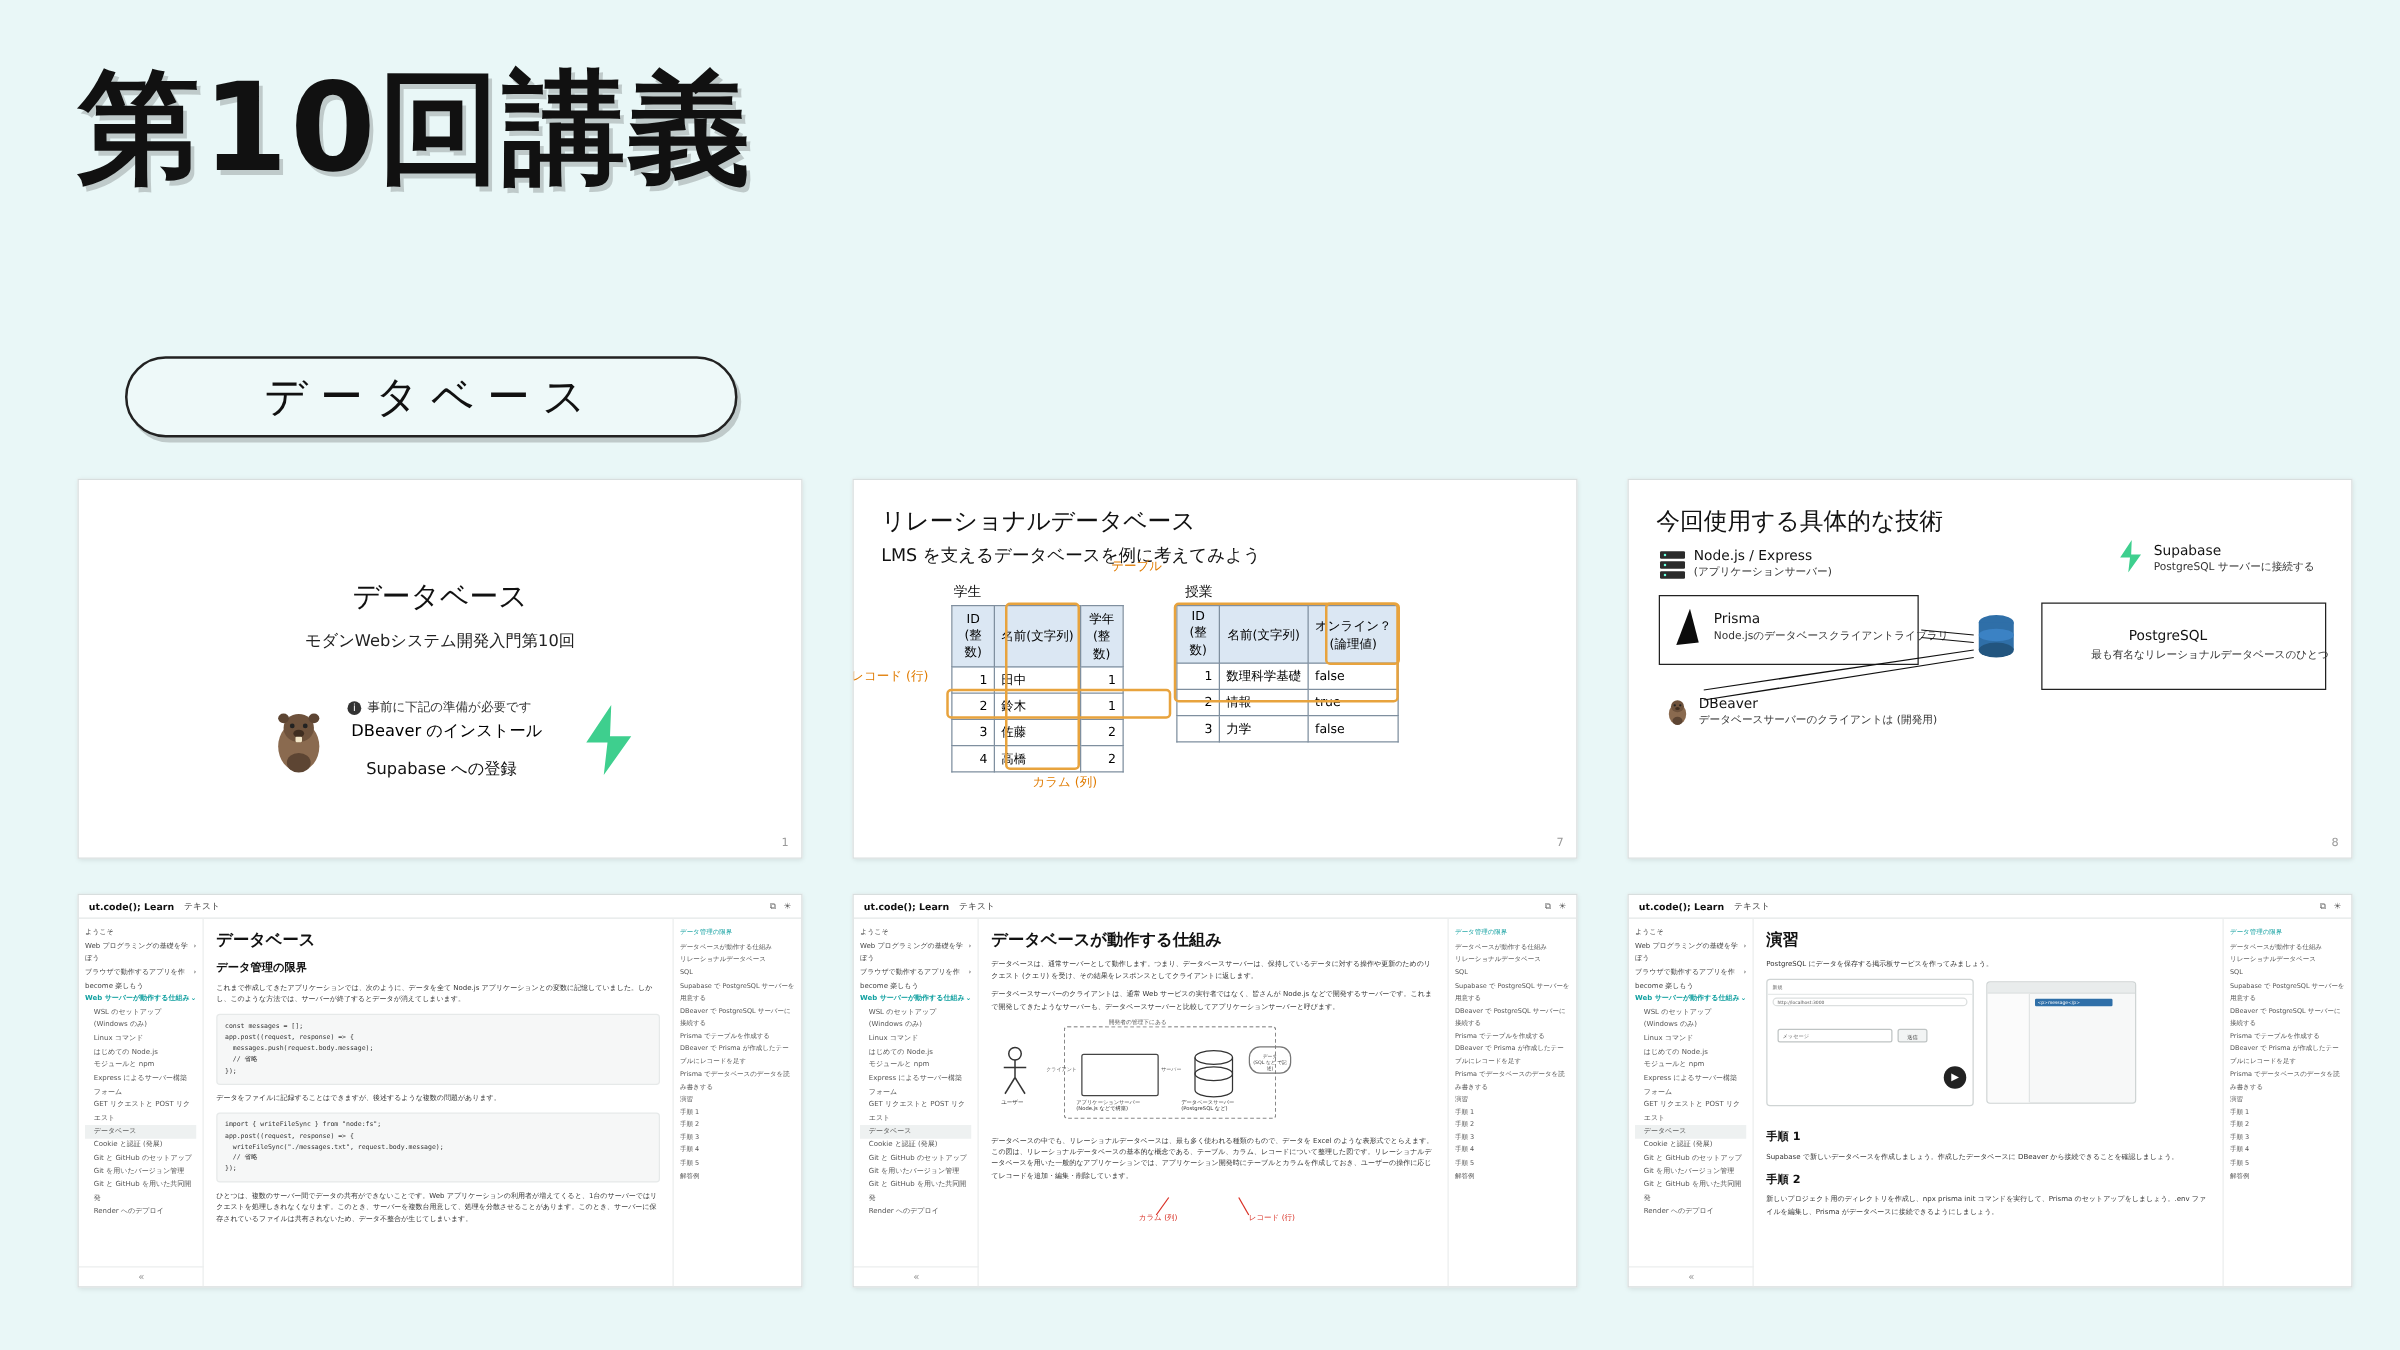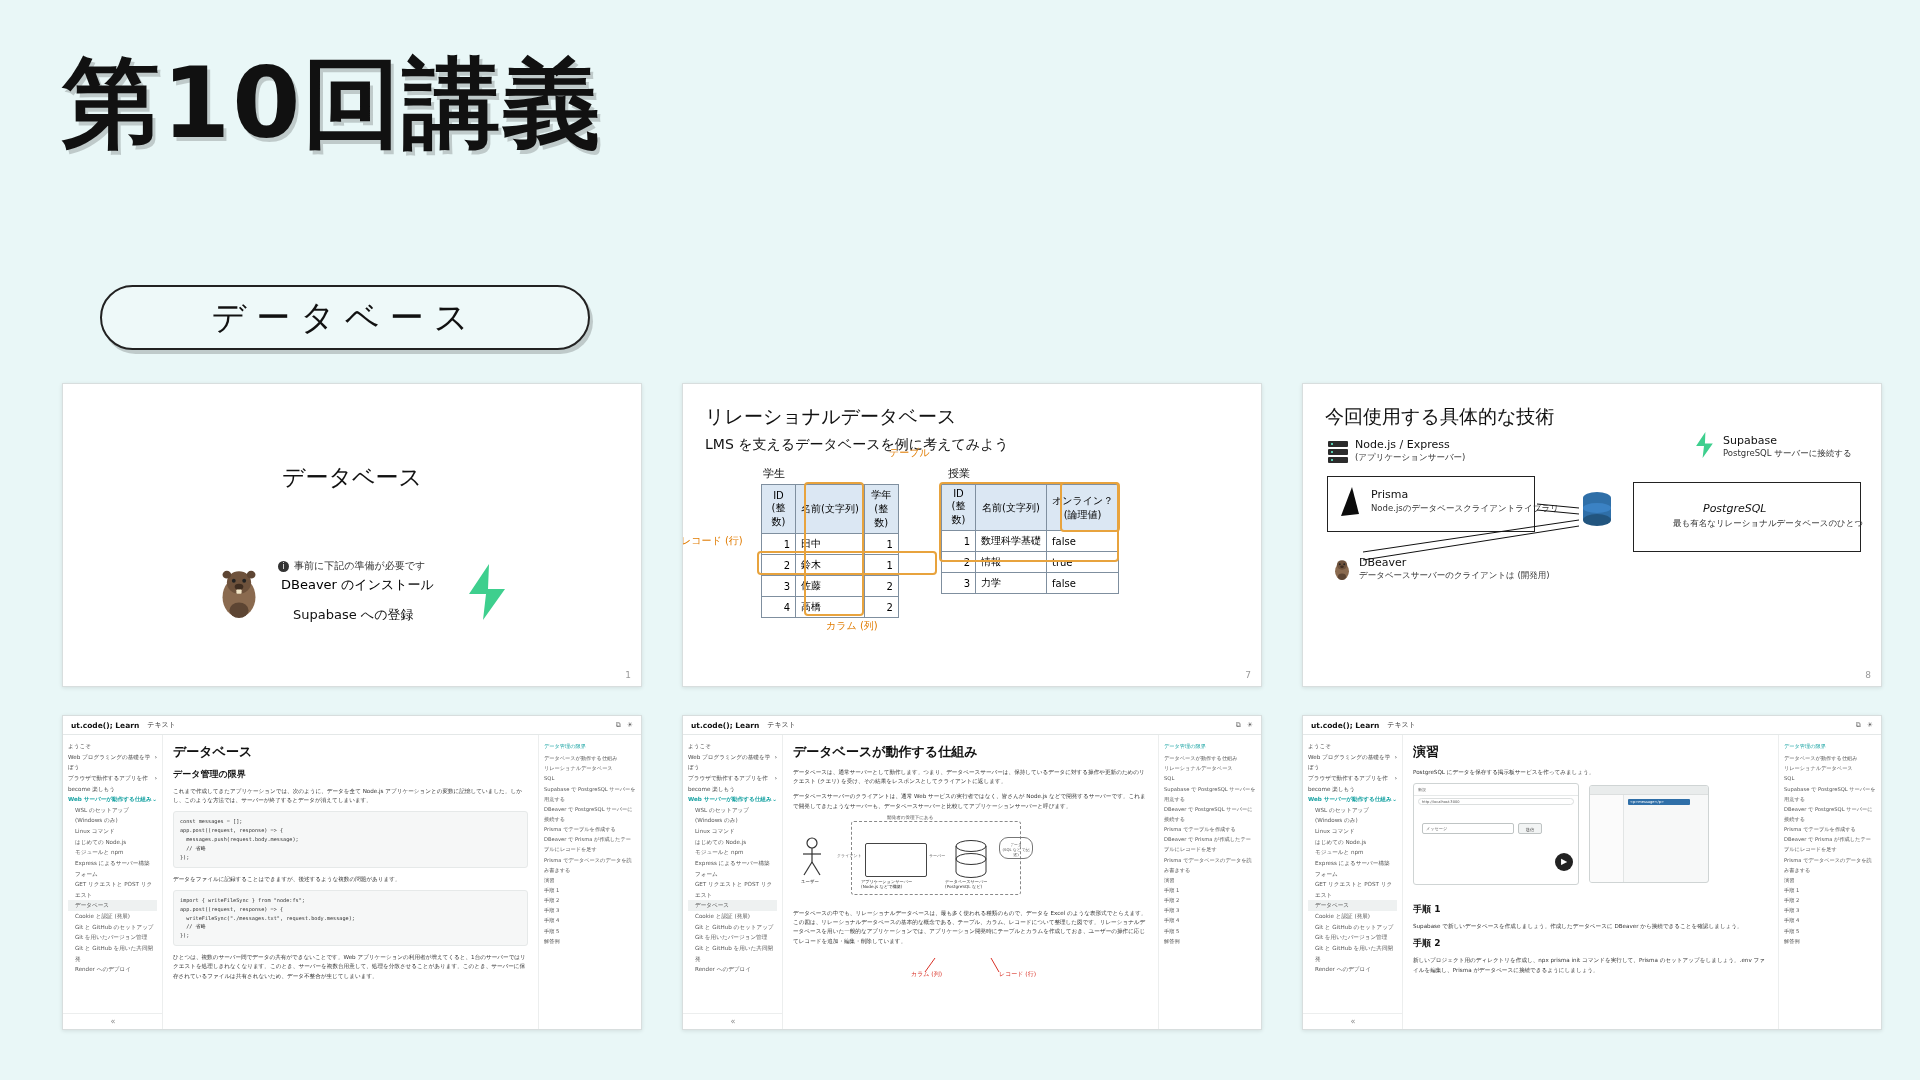--- a/index.html
+++ b/index.html
@@ -117,20 +117,21 @@
   .doc-foot { position:absolute; bottom:0; left:0; width:100px; height:16px; border-top:1px solid #eceeee; display:flex; align-items:center; justify-content:center; color:#888; font-size:8px;}
 </style>
 </head>
 <body>
 
 <div class="hero-title">第10回講義</div>
 <div class="hero-pill">データベース</div>
 
 <div class="slide" id="slide1">
   <div class="s1-title">データベース</div>
+  <div class="s1-sub">モダンWebシステム開発入門第10回</div>
 
   <svg class="beaver" viewBox="0 0 60 68">
     <ellipse cx="30" cy="40" rx="19" ry="23" fill="#8a6a4f"></ellipse>
     <ellipse cx="30" cy="23" rx="14" ry="13" fill="#6e523c"></ellipse>
     <circle cx="24" cy="21" r="2.2" fill="#222"></circle>
     <circle cx="36" cy="21" r="2.2" fill="#222"></circle>
     <ellipse cx="30" cy="28" rx="5" ry="3.5" fill="#3f2d20"></ellipse>
     <rect x="27" y="31" width="6" height="5" rx="1" fill="#f2e6c8"></rect>
     <ellipse cx="30" cy="55" rx="11" ry="9" fill="#5d4533"></ellipse>
     <ellipse cx="16" cy="14" rx="5" ry="4.5" fill="#5d4533"></ellipse>
@@ -268,21 +269,21 @@
   <div style="position:absolute;left:420px;top:50px;" class="s3-item-title">Supabase</div>
   <div style="position:absolute;left:420px;top:64px;" class="s3-item-sub">PostgreSQL サーバーに接続する</div>
 
   <div class="box3" style="left:330px; top:98px; width:228px; height:70px;"></div>
   <svg style="position:absolute;left:276px;top:106px;" width="36" height="42" viewBox="0 0 36 42">
     <ellipse cx="18" cy="8" rx="14" ry="6" fill="#2f6fa8"></ellipse>
     <rect x="4" y="8" width="28" height="22" fill="#2f6fa8"></rect>
     <ellipse cx="18" cy="30" rx="14" ry="6" fill="#22557f"></ellipse>
     <ellipse cx="18" cy="18" rx="14" ry="5" fill="#3b82c4"></ellipse>
   </svg>
-  <div style="position:absolute;left:400px;top:118px;font-style:italic;" class="s3-item-title">PostgreSQL</div>
+  <div style="position:absolute;left:400px;top:118px;" class="s3-item-title">PostgreSQL</div>
   <div style="position:absolute;left:370px;top:134px;" class="s3-item-sub">最も有名なリレーショナルデータベースのひとつ</div>
 
   <svg style="position:absolute;left:0;top:0;width:580px;height:304px;">
     <line x1="234" y1="120" x2="276" y2="124" stroke="#111" stroke-width="1"></line>
     <line x1="234" y1="126" x2="276" y2="130" stroke="#111" stroke-width="1"></line>
     <line x1="60" y1="168" x2="276" y2="136" stroke="#111" stroke-width="1"></line>
     <line x1="60" y1="176" x2="276" y2="142" stroke="#111" stroke-width="1"></line>
   </svg>
 
   <div class="slide-num">8</div>

